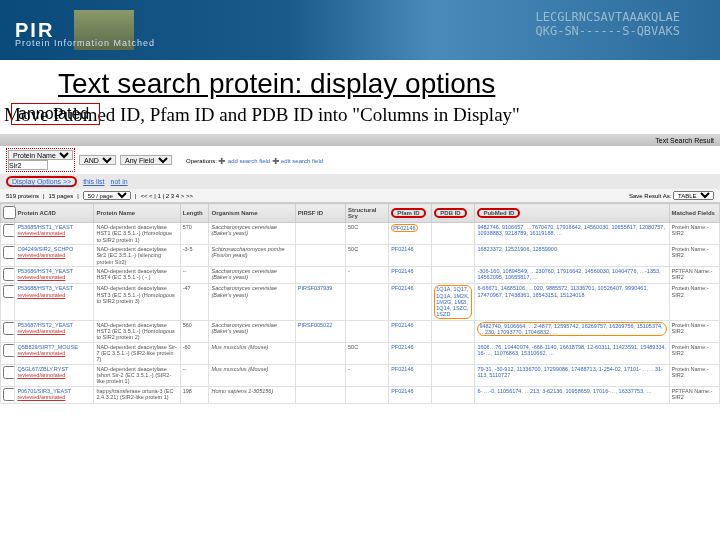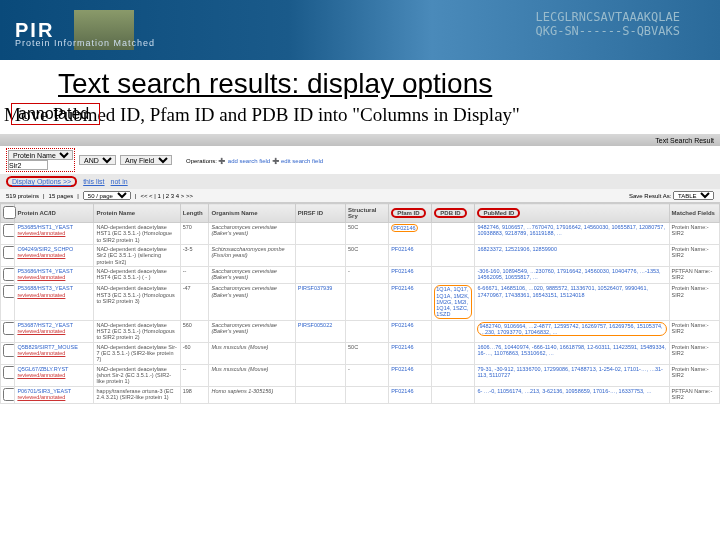--- a/index.html
+++ b/index.html
@@ -94,21 +94,21 @@
 <div class="header-banner">
   <div>
     <div class="pir-logo">PIR</div>
     <div class="pir-sub">Protein Information Matched</div>
   </div>
   <div class="pir-image"></div>
   <div class="seq-text" style="white-space:pre">LECGLRNCSAVTAAAKQLAE
 QKG-SN------S-QBVAKS</div>
 </div>
 
-<div class="title">Text search results: display options</div>
+<div class="title">Text search protein: display options</div>
 <div class="specific-box">annotated</div>
 <div class="subtitle">Move Pubmed ID, Pfam ID and PDB ID into "Columns in Display"</div>
 
 <div class="result-bar">
   <span></span>
   <span>Text Search Result</span>
 </div>
 
 <div class="query-row">
   <span class="dotted">

